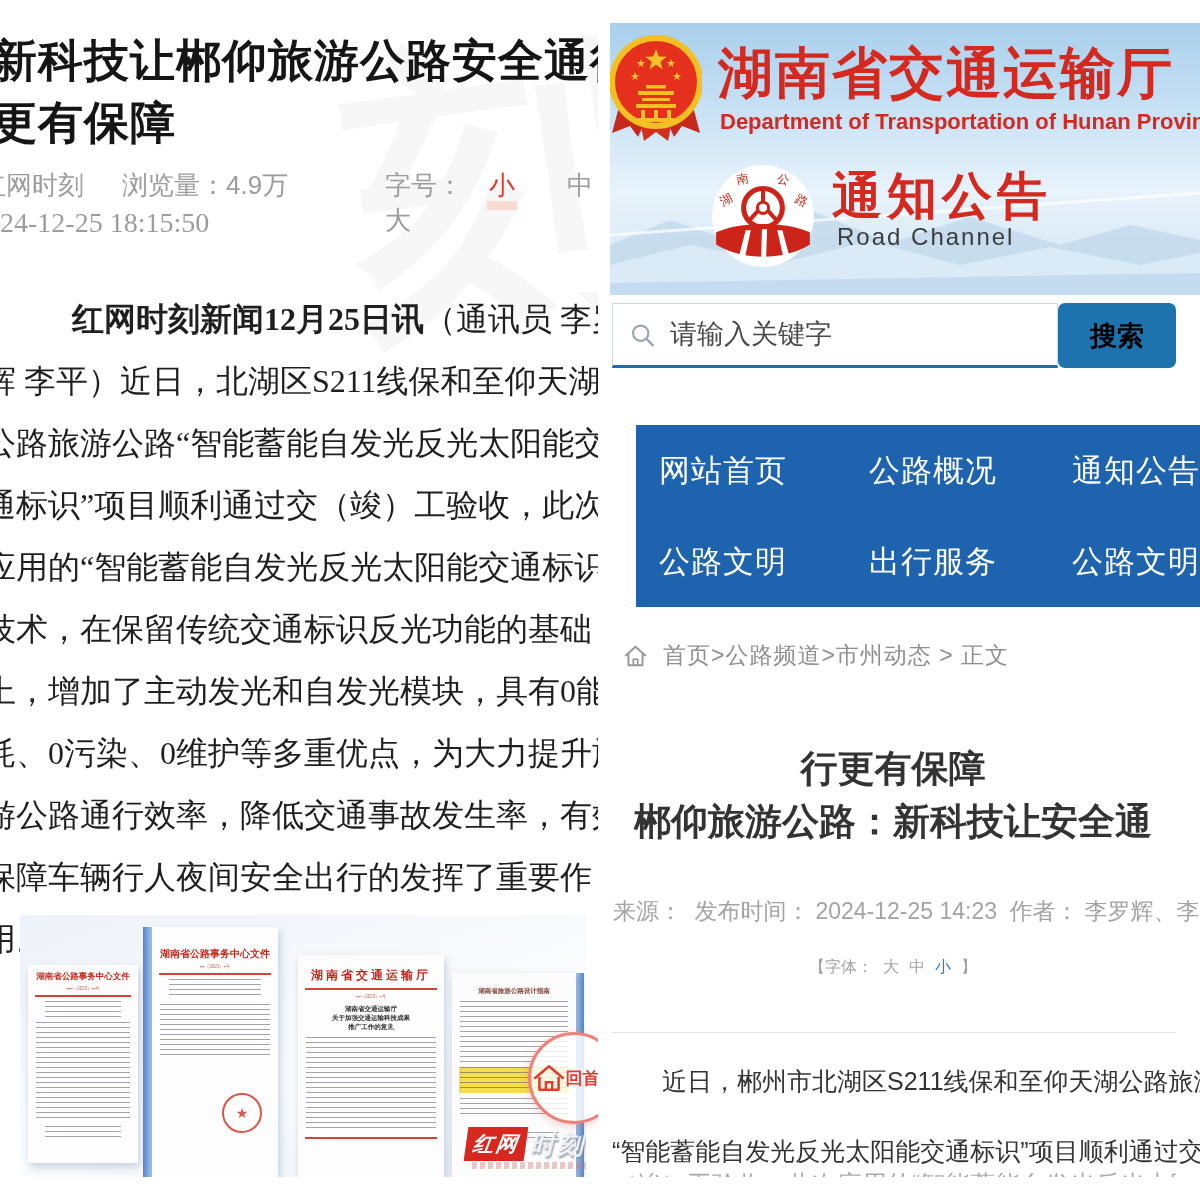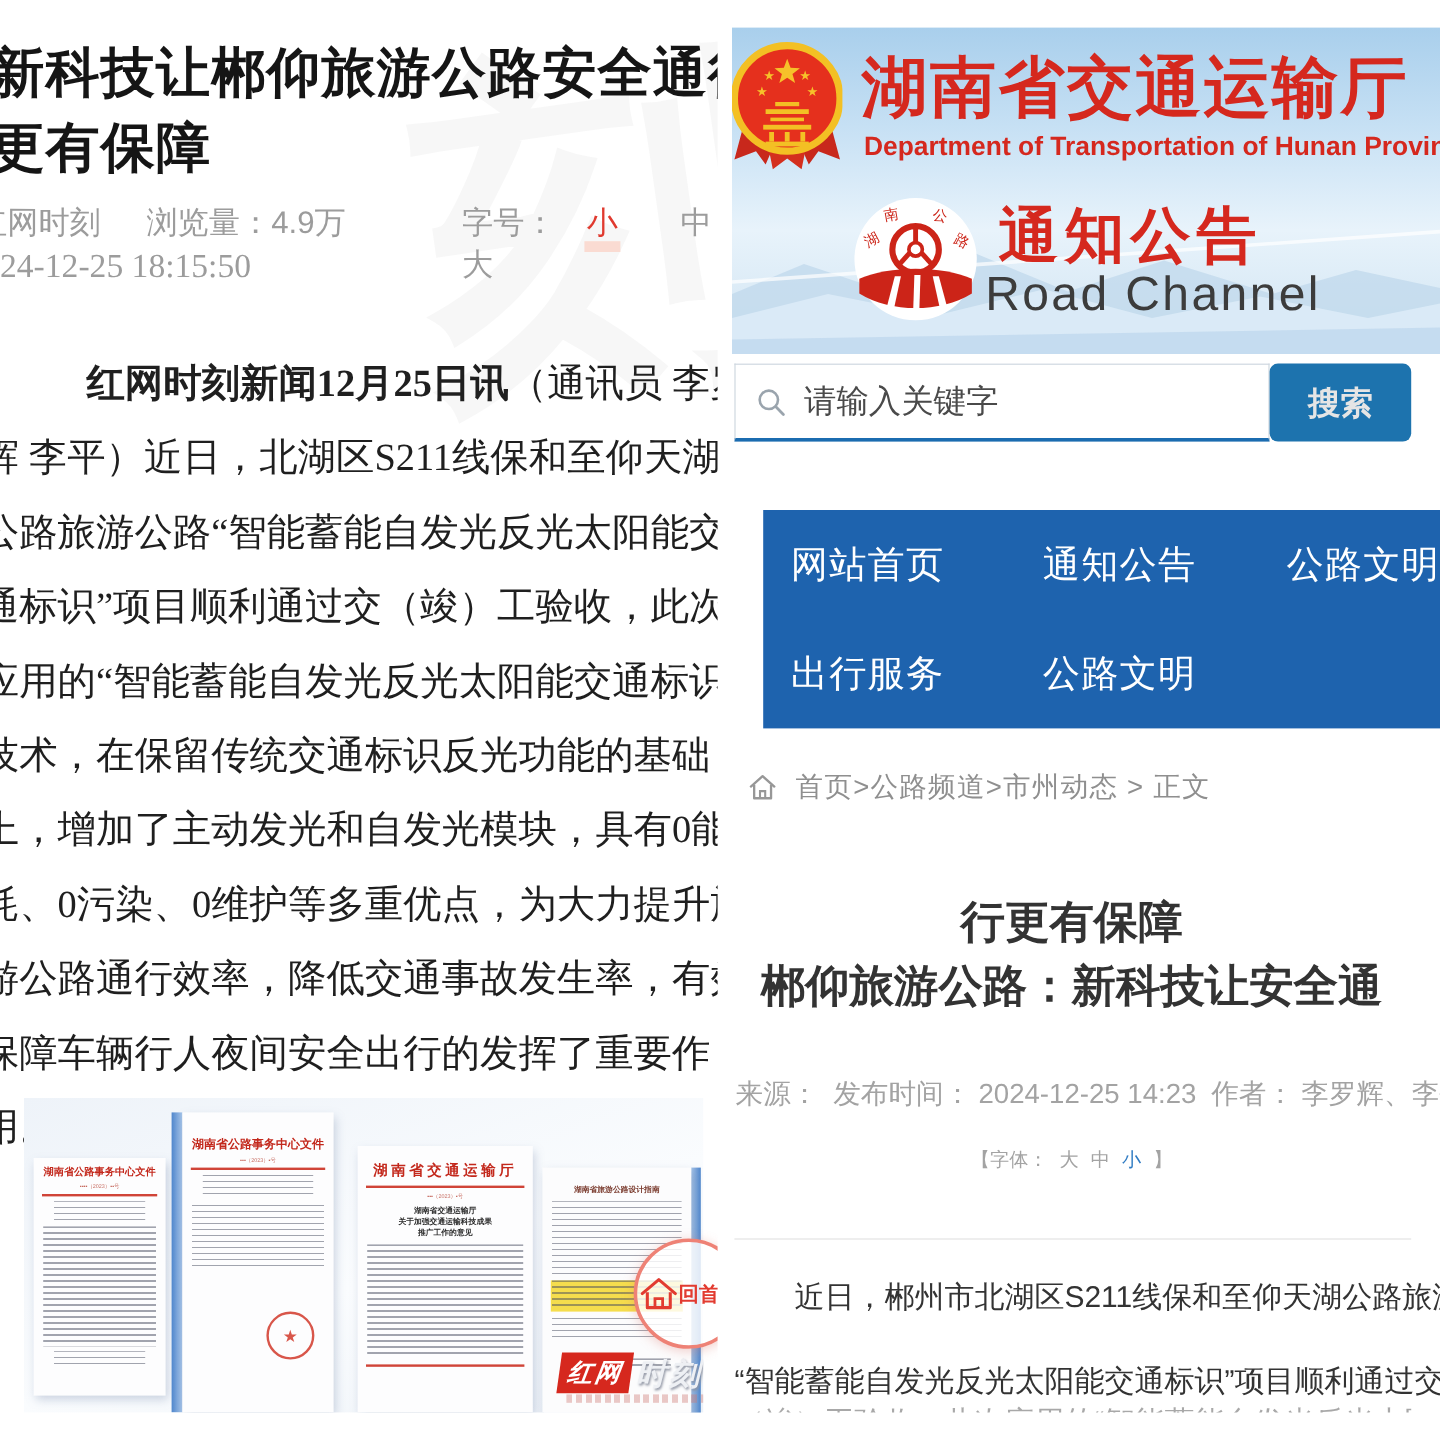--- a/index.html
+++ b/index.html
@@ -59,28 +59,28 @@
   .r-banner{position:absolute;top:23px;left:0;width:590px;height:272px;overflow:hidden;
             background:linear-gradient(180deg,#a9cfec 0%,#c6e0f4 30%,#e8f3fb 62%,#cfe3f2 100%);}
   .r-banner svg.mnt{position:absolute;bottom:0;left:0;}
   .r-btitle{position:absolute;left:108px;top:14px;font-size:55px;font-weight:bold;color:#d5281e;
             white-space:nowrap;letter-spacing:2px;}
   .r-bsub{position:absolute;left:110px;top:86px;font-size:22px;font-weight:bold;color:#d5281e;white-space:nowrap;}
   .r-emblem{position:absolute;left:0;top:10px;}
   .r-roadlogo{position:absolute;left:100px;top:140px;}
   .r-channel{position:absolute;left:222px;top:140px;font-size:50px;font-weight:bold;color:#d5281e;
              letter-spacing:5px;white-space:nowrap;}
-  .r-channel-en{position:absolute;left:211px;top:200px;font-size:40px;color:#3c3c3c;letter-spacing:2px;white-space:nowrap;}
+  .r-channel-en{position:absolute;left:227px;top:200px;font-size:24px;color:#3c3c3c;letter-spacing:2px;white-space:nowrap;}
   .r-search{position:absolute;top:303px;left:2px;width:564px;height:65px;display:flex;}
   .r-search .box{flex:1;display:flex;align-items:center;background:#fff;border:1px solid #cfd8e0;
                  border-bottom:3px solid #1b6cb0;box-sizing:border-box;padding-left:16px;}
   .r-search input{border:none;outline:none;font-size:27px;color:#1d4ed8;width:100%;margin-left:12px;
                   font-family:inherit;background:transparent;}
   .r-search input::placeholder{color:#4a4a4a;opacity:1;}
-  .r-search .btn{width:118px;background:#1d73ae;color:#e5e5e5;font-size:27px;font-weight:bold;border:none;
+  .r-search .btn{width:118px;background:#1d73ae;color:#000000;font-size:27px;font-weight:bold;border:none;
                  border-radius:7px;display:flex;align-items:center;justify-content:center;cursor:pointer;}
   .r-nav{position:absolute;top:425px;left:2px;width:564px;height:182px;background:#1e63ae;
          display:grid;grid-template-columns:210px 203px 1fr;grid-template-rows:1fr 1fr;
          align-items:center;padding-left:23px;box-sizing:border-box;margin-left:24px;}
   .r-nav .it{color:#fff;font-size:31px;letter-spacing:1px;cursor:pointer;}
   .r-crumb{position:absolute;top:640px;left:12px;display:flex;align-items:center;color:#8f8f8f;font-size:23px;}
   .r-crumb .txt{margin-left:14px;letter-spacing:1px;}
   .r-title{position:absolute;top:742px;left:0;width:566px;text-align:center;color:#333;
            font-size:37px;font-weight:bold;line-height:53px;}
   .r-meta{position:absolute;top:896px;left:0;width:566px;text-align:center;color:#a3a3a3;font-size:23px;white-space:nowrap;}
@@ -250,20 +250,21 @@
         <circle cx="13" cy="13" r="8.5" fill="none" stroke="#9aa4ad" stroke-width="2.4"></circle>
         <line x1="19.5" y1="19.5" x2="26.5" y2="26.5" stroke="#9aa4ad" stroke-width="2.6" stroke-linecap="round"></line>
       </svg>
       <input type="text" placeholder="请输入关键字" style="">
     </div>
     <button class="btn">搜索</button>
   </div>
 
   <nav class="r-nav">
     <div class="it">网站首页</div>
+    <div class="it">公路概况</div>
     <div class="it">通知公告</div>
     <div class="it">公路文明</div>
     <div class="it">出行服务</div>
     <div class="it">公路文明</div>
   </nav>
 
   <div class="r-crumb">
     <svg width="27" height="26" viewBox="0 0 24 24">
       <path d="M3,11.5 L12,3.5 L21,11.5" fill="none" stroke="#979797" stroke-width="1.8" stroke-linecap="round" stroke-linejoin="round"></path>
       <path d="M5.5,10.2 V20.5 H18.5 V10.2" fill="none" stroke="#979797" stroke-width="1.8" stroke-linejoin="round"></path>

